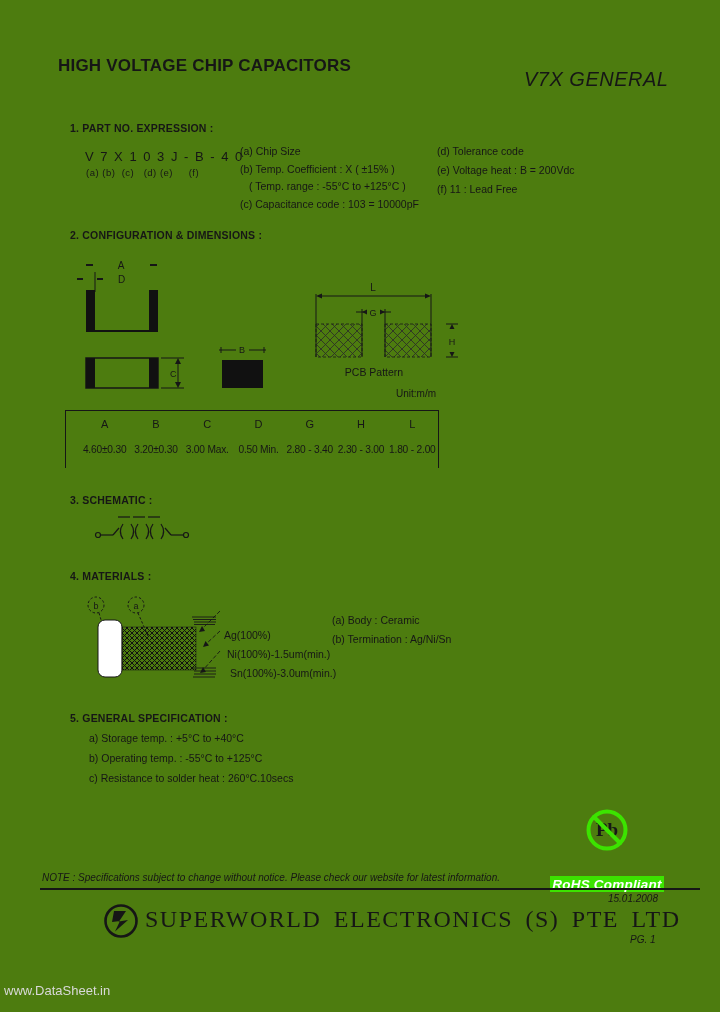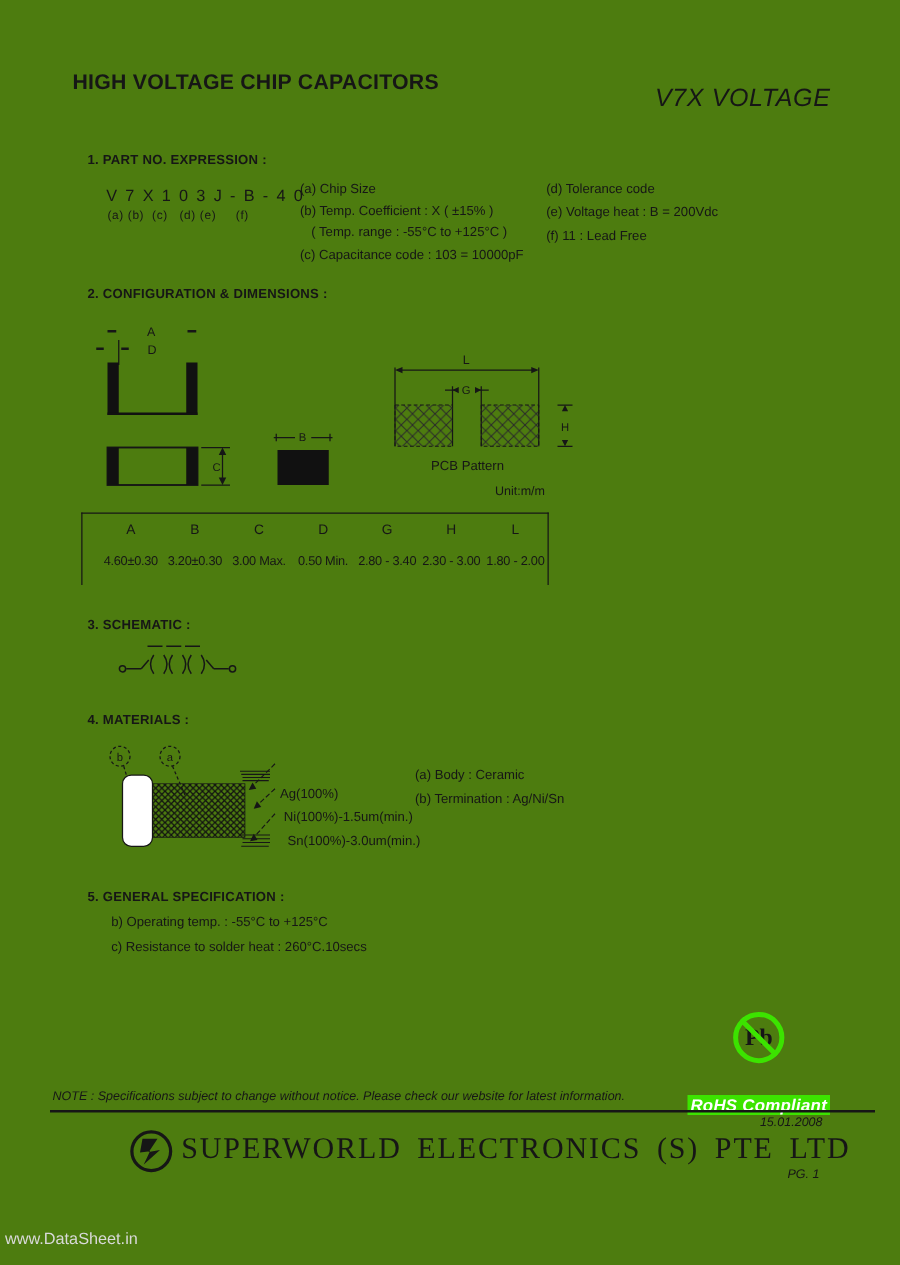--- a/index.html
+++ b/index.html
@@ -33,21 +33,21 @@
   .company{font-family:"Liberation Serif",serif;font-size:24px;letter-spacing:1.5px;word-spacing:5px;white-space:nowrap;}
   .watermark{font-size:13px;color:var(--watermark,#d9d9d9);}
   svg text{font-family:"Liberation Sans",sans-serif;fill:#161616;}
 </style>
 </head>
 <body>
 
 <div class="page">
 
   <div class="abs doc-title" style="left:58px;top:56px;">HIGH VOLTAGE CHIP CAPACITORS</div>
-  <div class="abs series" style="left:524px;top:68px;">V7X VOLTAGE</div>
+  <div class="abs series" style="left:524px;top:68px;">V7X GENERAL</div>
 
   <div class="abs sec-heading" style="left:70px;top:122px;">1. PART NO. EXPRESSION :</div>
   <div class="abs part-code" style="left:85px;top:149px;">V 7 X 1 0 3 J - B - 4 0</div>
   <div class="abs part-code-labels" style="left:86px;top:167px;">(a) (b)  (c)   (d) (e)     (f)</div>
 
   <div class="abs notes body-text" style="left:240px;top:142px;">
     <div>(a) Chip Size</div>
     <div>(b) Temp. Coefficient : X ( ±15% )</div>
     <div class="indent" style="line-height:16px;">( Temp. range : -55°C to +125°C )</div>
     <div style="line-height:21px;">(c) Capacitance code : 103 = 10000pF</div>
@@ -205,20 +205,21 @@
   <div class="abs layer-label" style="left:227px;top:625px;">Ni(100%)-1.5um(min.)</div>
   <div class="abs layer-label" style="left:230px;top:644px;">Sn(100%)-3.0um(min.)</div>
 
   <div class="abs legend body-text" style="left:332px;top:611px;">
     <div>(a) Body : Ceramic</div>
     <div>(b) Termination : Ag/Ni/Sn</div>
   </div>
 
   <div class="abs sec-heading" style="left:70px;top:712px;">5. GENERAL SPECIFICATION :</div>
   <div class="abs spec-items body-text" style="left:89px;top:728px;">
+    <div>a) Storage temp. : +5°C to +40°C</div>
     <div>b) Operating temp. : -55°C to +125°C</div>
     <div>c) Resistance to solder heat : 260°C.10secs</div>
   </div>
 
   <svg class="abs" style="left:584px;top:807px;" width="46" height="46" viewBox="0 0 46 46">
     <circle cx="23" cy="23" r="18.5" fill="none" stroke="var(--rohs-green,#3ce300)" stroke-width="4"></circle>
     <text x="23" y="29" font-size="19" font-weight="bold" text-anchor="middle" style="font-family:'Liberation Serif',serif" fill="#111">Pb</text>
     <line x1="10" y1="10" x2="36" y2="36" stroke="var(--rohs-green,#3ce300)" stroke-width="4" stroke-linecap="round"></line>
   </svg>
   <div class="abs rohs-banner" style="left:550px;top:876px;width:114px;height:16px;font-style:italic;">

